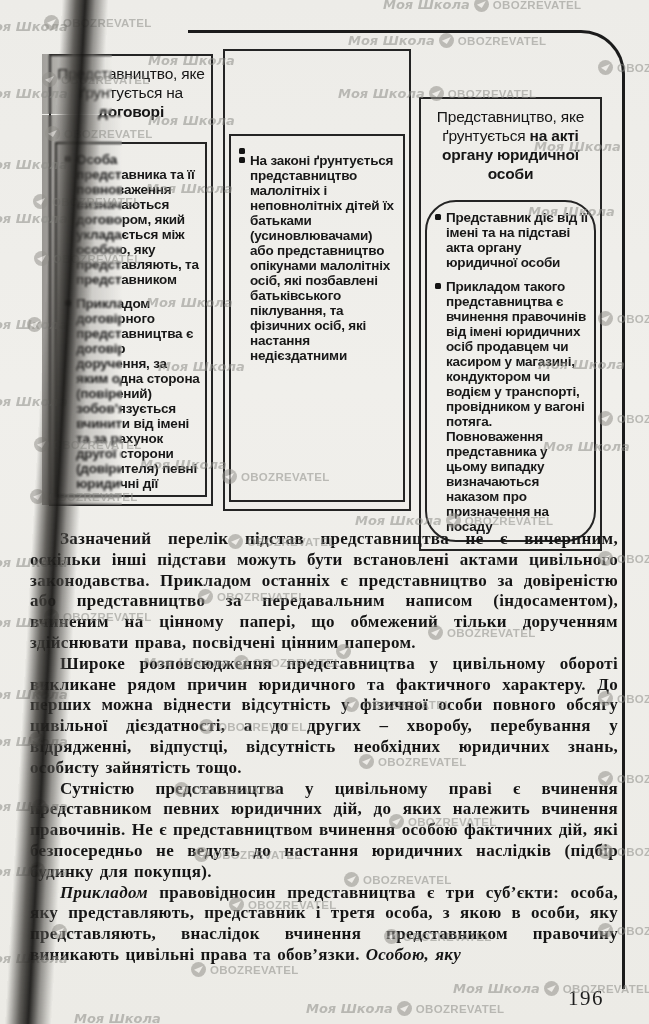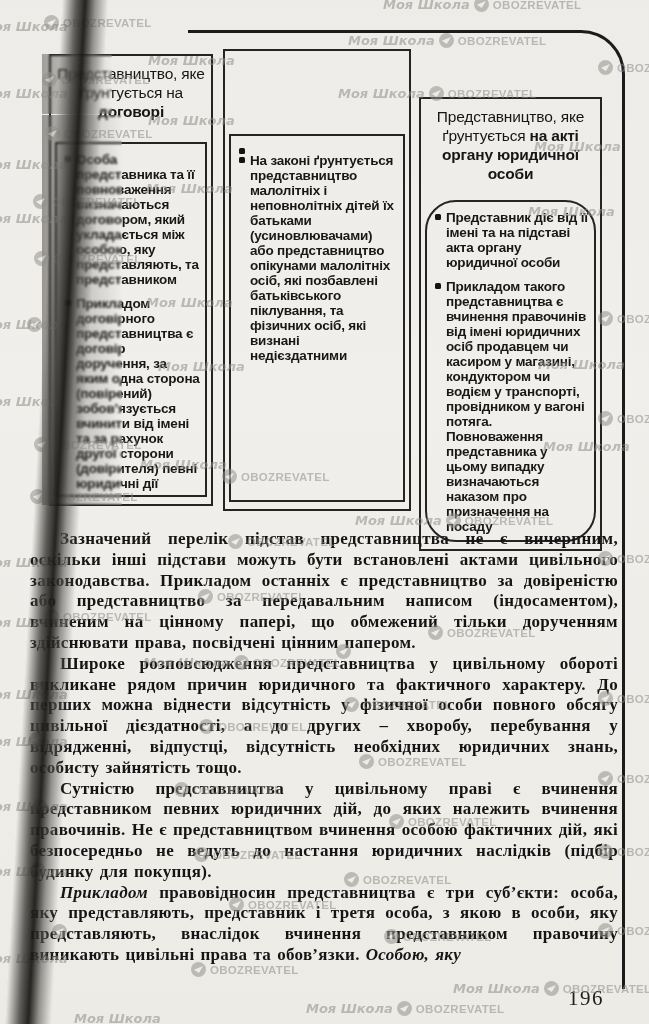--- a/index.html
+++ b/index.html
@@ -74,21 +74,21 @@
     <div class="hdr"><span>Представництво, яке ґрунтується на </span><b>договорі</b></div>
     <div class="inner">
       <p class="bullet"><span class="bm"></span><span class="bt">Особа представника та її повноваження визначаються договором, який укладається між особою, яку представляють, та представником</span></p>
       <p class="bullet"><span class="bm"></span><span class="bt">Прикладом договірного представництва є договір доручення, за яким одна сторона (повірений) зобов’язується вчинити від імені та за рахунок другої сторони (довірителя) певні юридичні дії</span></p>
     </div>
   </div>
 
   <div class="col col2">
     <div class="inner">
       <p class="bullet"><span class="bm"></span></p>
-      <p class="bullet"><span class="bm"></span><span class="bt">На законі ґрунтується представництво малолітніх і неповнолітніх дітей їх батьками (усиновлювачами) або представництво опікунами малолітніх осіб, які позбавлені батьківського піклування, та фізичних осіб, які визнані недієздатними</span></p>
+      <p class="bullet"><span class="bm"></span><span class="bt">На законі ґрунтується представництво малолітніх і неповнолітніх дітей їх батьками (усиновлювачами) або представництво опікунами малолітніх осіб, які позбавлені батьківського піклування, та фізичних осіб, які настання недієздатними</span></p>
     </div>
   </div>
 
   <div class="col col3">
     <div class="hdr"><span>Представництво, яке ґрунтується </span><b>на акті органу юридичної особи</b></div>
     <div class="inner">
       <p class="bullet"><span class="bm"></span><span class="bt">Представник діє від її імені та на підставі акта органу юридичної особи</span></p>
       <p class="bullet"><span class="bm"></span><span class="bt">Прикладом такого представництва є вчинення правочинів від імені юридичних осіб продавцем чи касиром у магазині, кондуктором чи водієм у транспорті, провідником у вагоні потяга. Повноваження представника у цьому випадку визначаються наказом про призначення на посаду</span></p>
     </div>
   </div>

